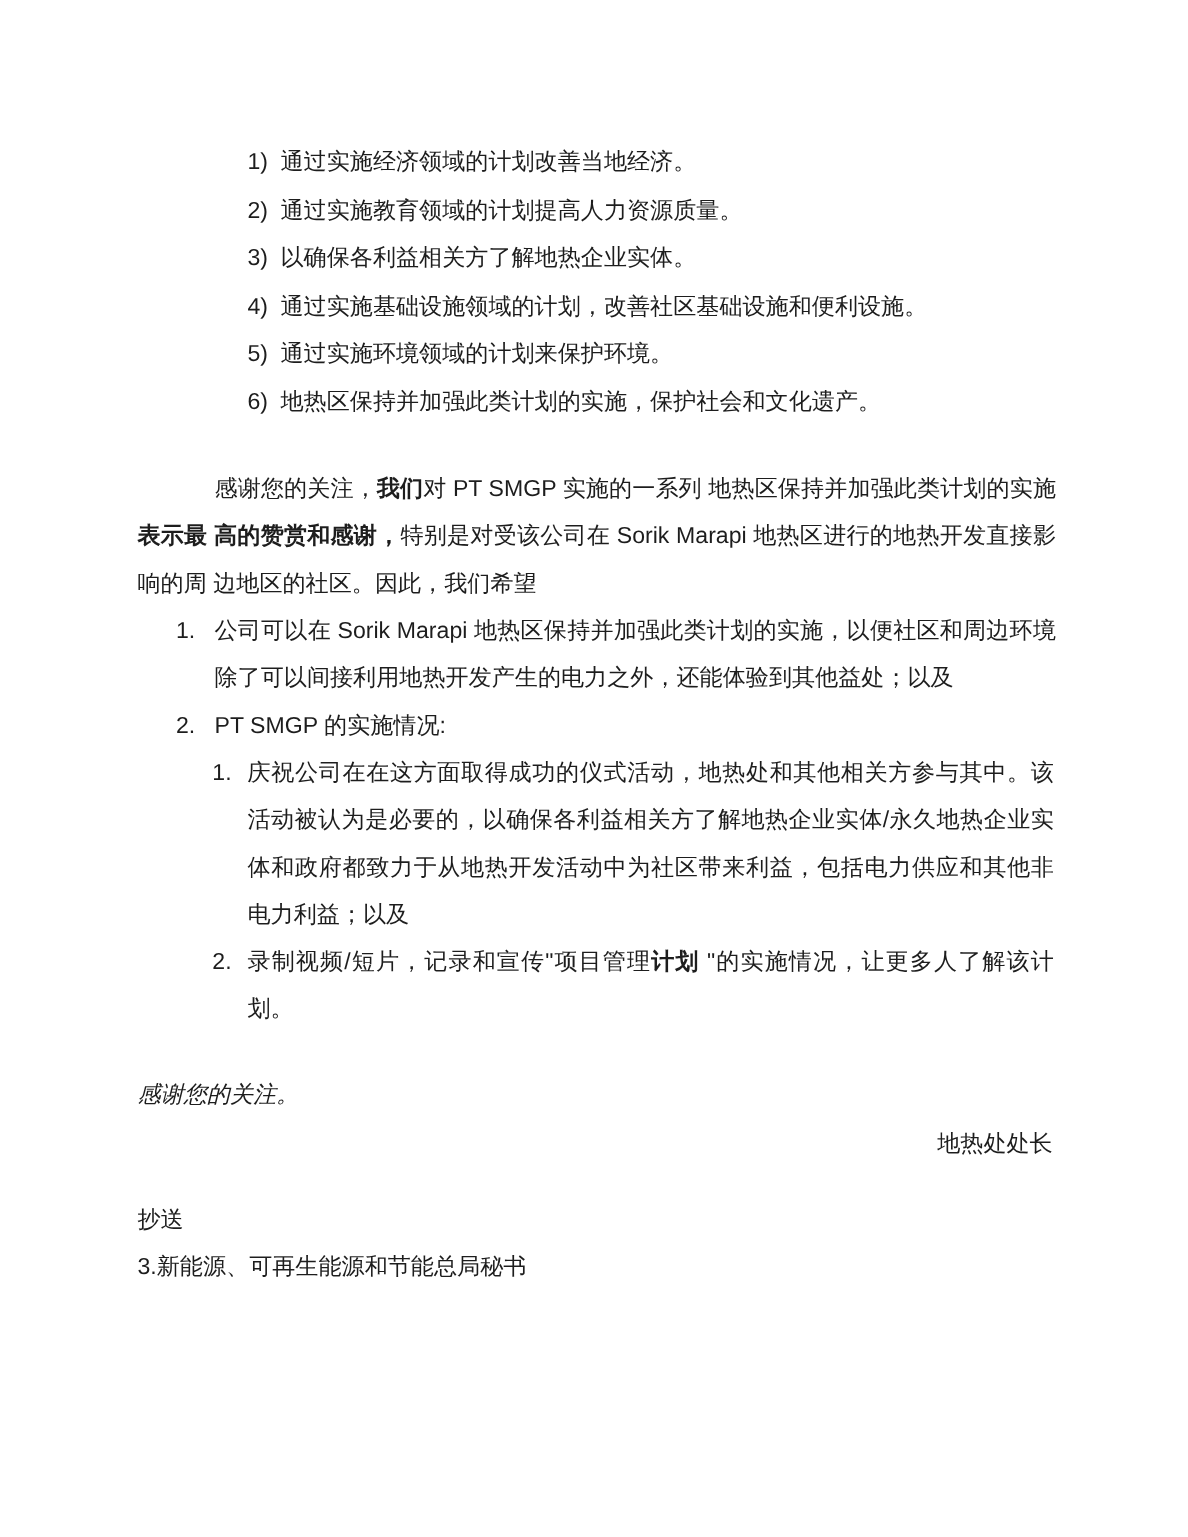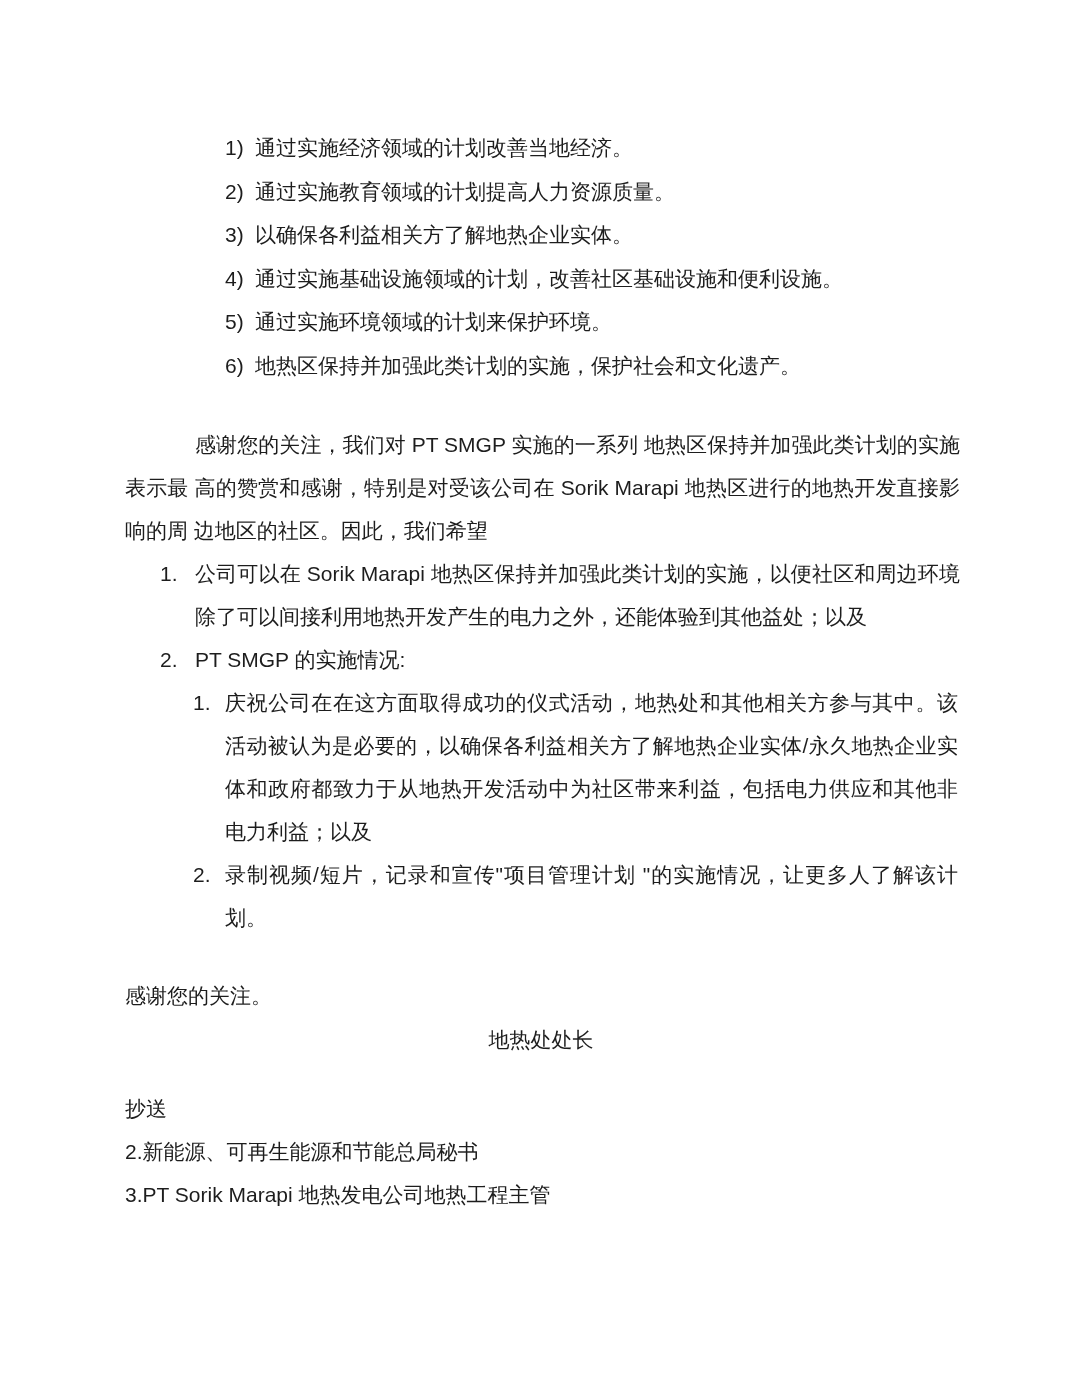--- a/index.html
+++ b/index.html
@@ -14,21 +14,21 @@
     height: 1397px;
     background: #ffffff;
     font-family: "Liberation Sans", "DejaVu Sans", sans-serif;
     color: #1d1d1d;
     font-size: 21px;
     line-height: 43px;
     overflow: hidden;
     box-sizing: border-box;
     padding-top: 126px;
   }
-  b, .bold { font-weight: normal; }
+  b, .bold { font-weight: bold; }
 
   
   .goals {
     margin: 0 115px 0 225px;
   }
   .goal-item {
     display: flex;
     line-height: 43.5px;
   }
   .goal-marker {
@@ -71,25 +71,26 @@
     width: 32px;
     flex-shrink: 0;
   }
   .sub-text {
     flex: 1;
     text-align: justify;
   }
 
   .thanks {
     margin: 35px 120px 0 125px;
+    font-style: italic;
   }
 
   .signature {
     margin: 0 123px 0 125px;
-    text-align: center;
+    text-align: right;
   }
   .signature div { line-height: 46px; }
 
   .cc-block {
     margin: 24px 120px 0 125px;
   }
 </style>
 </head>
 <body>
 
@@ -147,17 +148,16 @@
   </div>
 
   <div class="thanks">感谢您的关注。</div>
 
   <div class="signature">
     <div>地热处处长</div>
   </div>
 
   <div class="cc-block">
     <div>抄送</div>
-    <div>2.新能源、可再生能源和节能总局秘书</div>
-    <div>3.PT Sorik Marapi 地热发电公司地热工程主管</div>
+    <div>3.新能源、可再生能源和节能总局秘书</div>
   </div>
 
 </div>
 
 </body></html>

